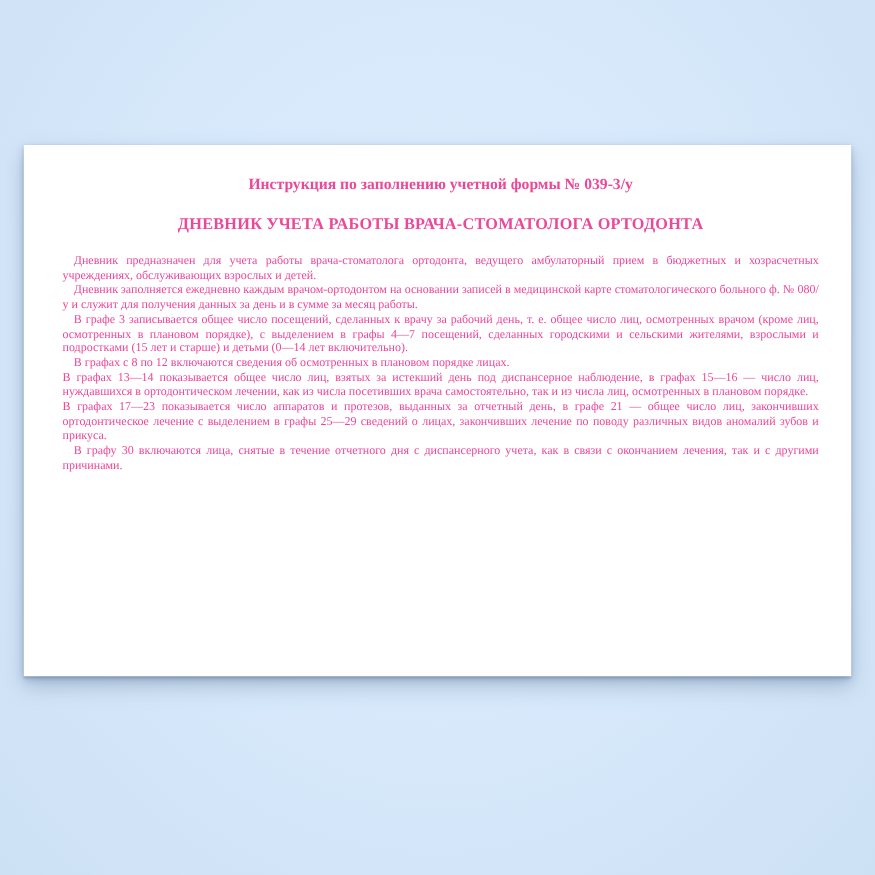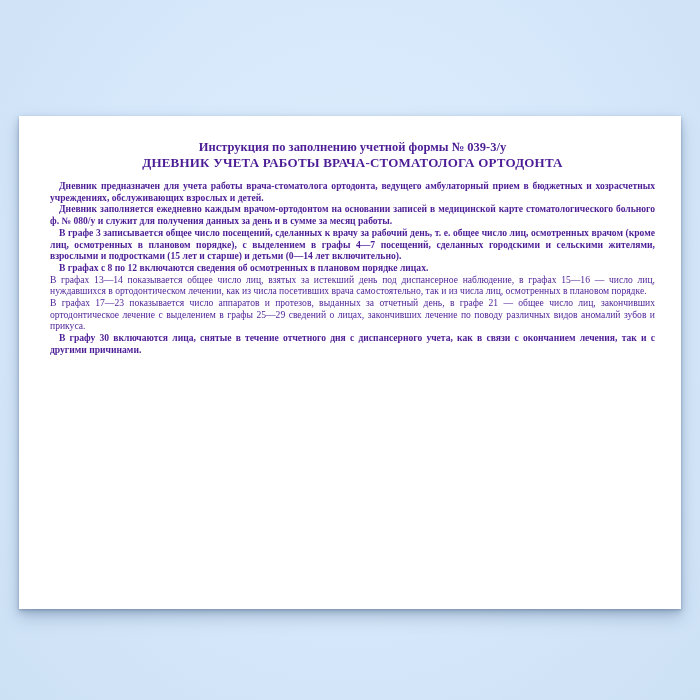--- a/index.html
+++ b/index.html
@@ -11,59 +11,58 @@
     width: 700px;
     height: 700px;
     overflow: hidden;
     background: radial-gradient(ellipse at 50% 42%, #ddeefd 0%, #d6e8fa 55%, #cde1f5 100%);
   }
   .page {
     position: absolute;
     left: 19px;
     top: 116px;
     width: 662px;
-    height: 493px;
+    height: 425px;
     background: #ffffff;
     box-shadow:
       0 1px 2px rgba(90, 110, 140, 0.40),
       0 3px 6px rgba(100, 125, 160, 0.40),
       0 8px 16px rgba(100, 125, 160, 0.40);
     box-sizing: border-box;
     padding: 23px 26px 20px 31px;
     font-family: "Liberation Serif", "DejaVu Serif", serif;
-    color: #4c1d95;
+    color: #ec4899;
   }
   .titles {
     text-align: center;
     margin-bottom: 9px;
   }
   .title-line1 {
     font-size: 12.5px;
     font-weight: bold;
     line-height: 16px;
     margin: 0;
   }
   .title-line2 {
     font-size: 13px;
     font-weight: bold;
     line-height: 16px;
     letter-spacing: 0.2px;
-    margin: 0;
+    margin: 16px;
   }
   .doc-body {
     font-size: 9.6px;
     line-height: 11.7px;
     text-align: justify;
   }
   .doc-body p {
     margin: 0;
   }
   .doc-body p.indent {
     text-indent: 9px;
-    font-weight: bold;
   }
 </style>
 </head>
 <body>
 
 <div class="scene">
   <div class="page">
     <div class="titles">
       <p class="title-line1">Инструкция по заполнению учетной формы № 039-3/у</p>
       <p class="title-line2">ДНЕВНИК УЧЕТА РАБОТЫ ВРАЧА-СТОМАТОЛОГА ОРТОДОНТА</p>

